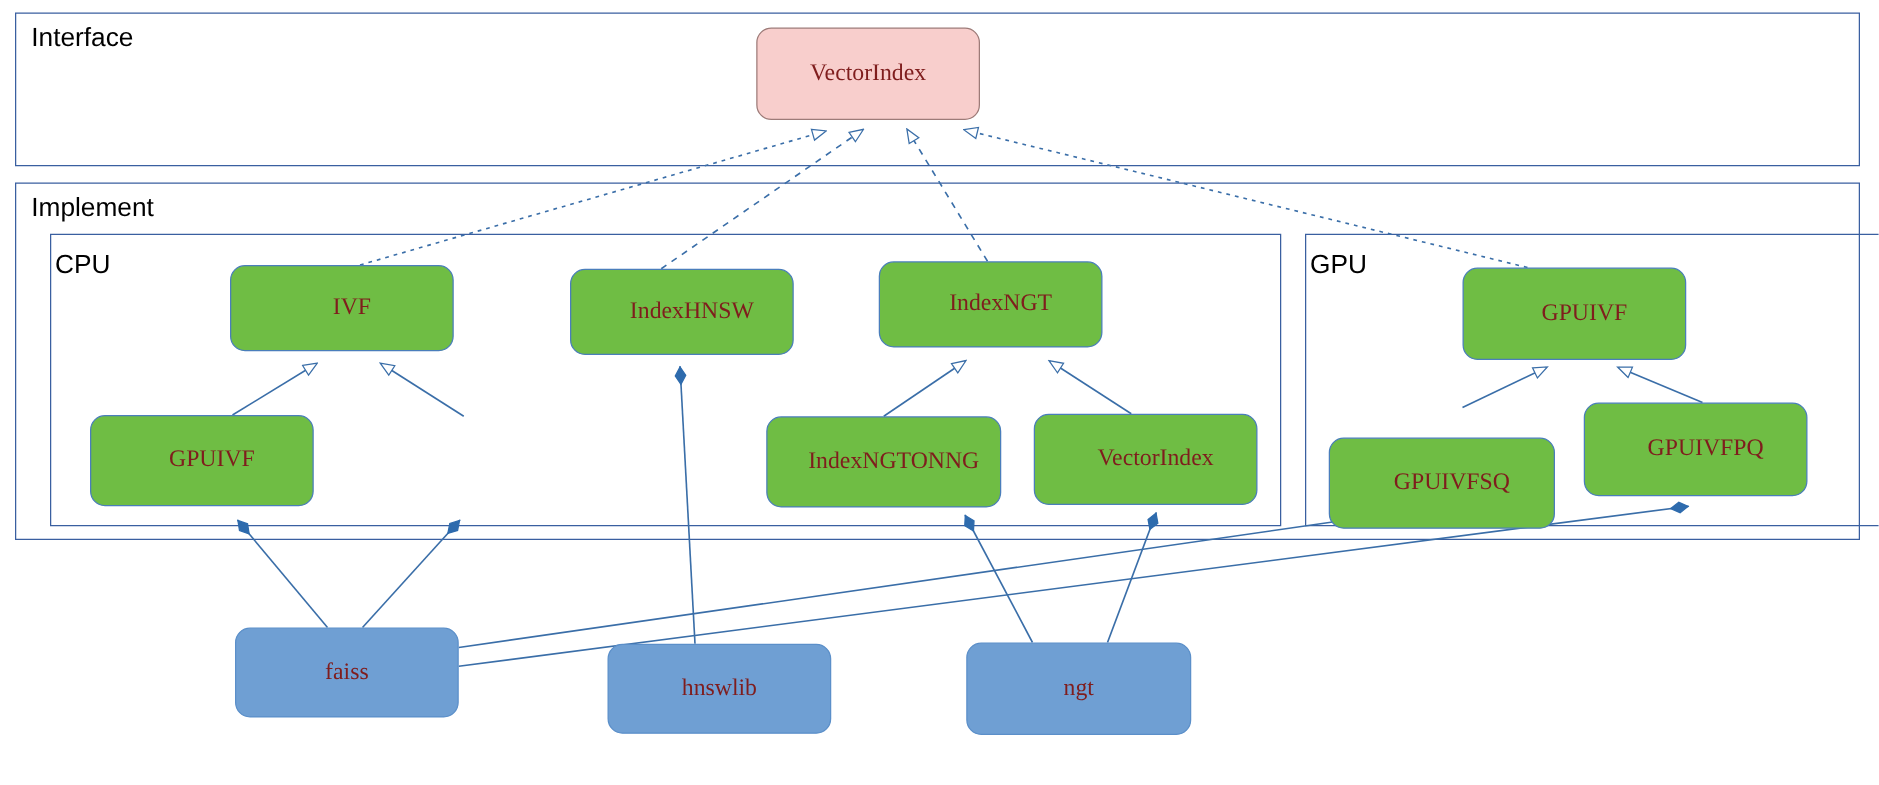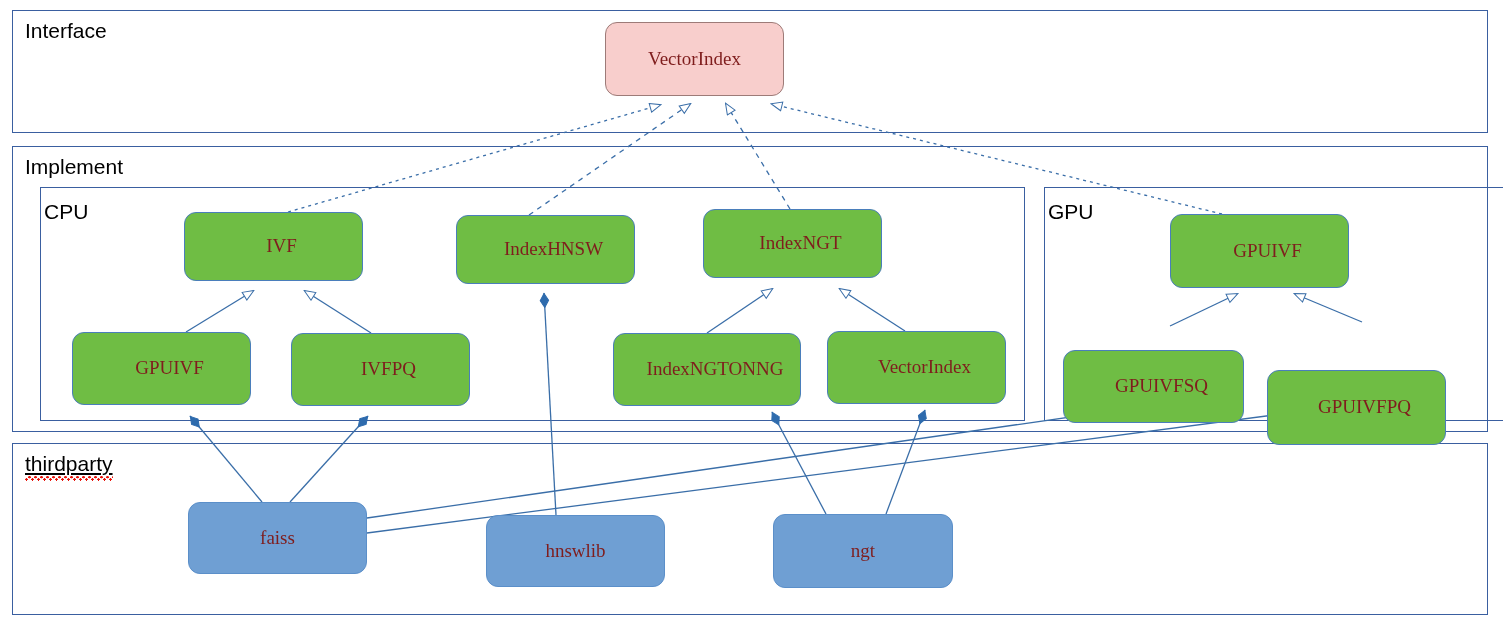--- a/index.html
+++ b/index.html
@@ -88,23 +88,20 @@
   </div>
 
   <div class="container inner" style="left:40px; top:187px; width:985px; height:234px;">
     <span class="container-label">CPU</span>
   </div>
 
   <div class="container inner" style="left:1044px; top:187px; width:504px; height:234px;">
     <span class="container-label">GPU</span>
   </div>
 
-  <div class="container" style="left:12px; top:443px; width:1476px; height:172px;">
-    <span class="container-label misspelled">thirdparty</span>
-  </div>
 
   <svg id="edges" viewBox="0 0 1503 628" width="1503" height="628">
     <defs>
       <marker id="mk-tri" markerWidth="13" markerHeight="13" refX="11" refY="5.5" orient="auto" markerUnits="userSpaceOnUse">
         <path d="M1,1 L12,5.5 L1,10 z" fill="#ffffff" stroke="#3a6ea8" stroke-width="1"></path>
       </marker>
       <marker id="mk-dia" markerWidth="17" markerHeight="11" refX="15.5" refY="5.5" orient="auto" markerUnits="userSpaceOnUse">
         <path d="M1,5.5 L8,1.3 L15,5.5 L8,9.7 z" fill="#2e6bad" stroke="#2e6bad" stroke-width="1"></path>
       </marker>
     </defs>
@@ -150,37 +147,34 @@
   </div>
 
   <div class="node impl" style="left:1170px; top:214px; width:179px; height:74px;">
     <span>GPUIVF</span>
   </div>
 
   <div class="node impl" style="left:72px; top:332px; width:179px; height:73px;">
     <span>GPUIVF</span>
   </div>
 
-  <div class="node impl" style="left:291px; top:333px; width:179px; height:73px;">
-    <span>IVFPQ</span>
-  </div>
 
   <div class="node impl" style="left:613px; top:333px; width:188px; height:73px;">
     <span>IndexNGTONNG</span>
   </div>
 
   <div class="node impl" style="left:827px; top:331px; width:179px; height:73px;">
     <span>VectorIndex</span>
   </div>
 
   <div class="node impl" style="left:1063px; top:326px; width:181px; height:73px;margin-top:24px;">
     <span>GPUIVFSQ</span>
   </div>
 
-  <div class="node impl" style="left:1267px; top:322px; width:179px; height:75px;margin-top:48px;">
+  <div class="node impl" style="left:1267px; top:322px; width:179px; height:75px;">
     <span>GPUIVFPQ</span>
   </div>
 
   <div class="node third" style="left:486px; top:515px; width:179px; height:72px;">
     <span>hnswlib</span>
   </div>
 
   <div class="node third" style="left:188px; top:502px; width:179px; height:72px;">
     <span>faiss</span>
   </div>

